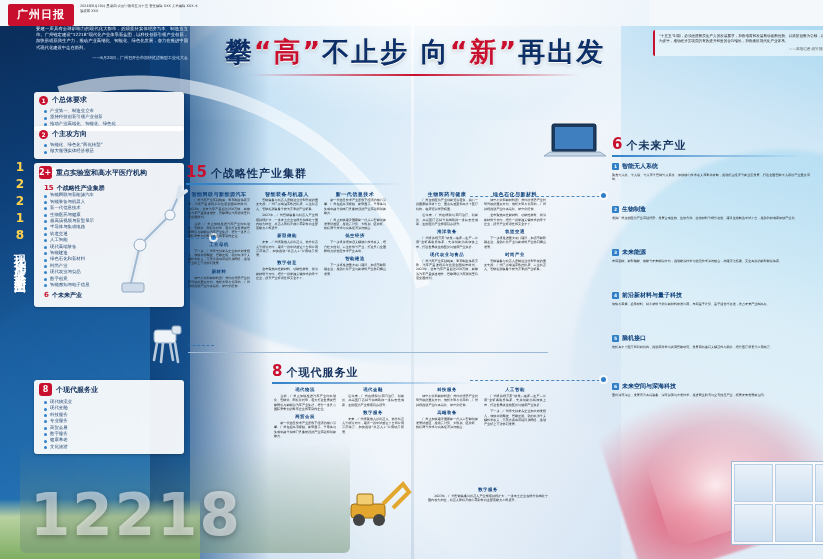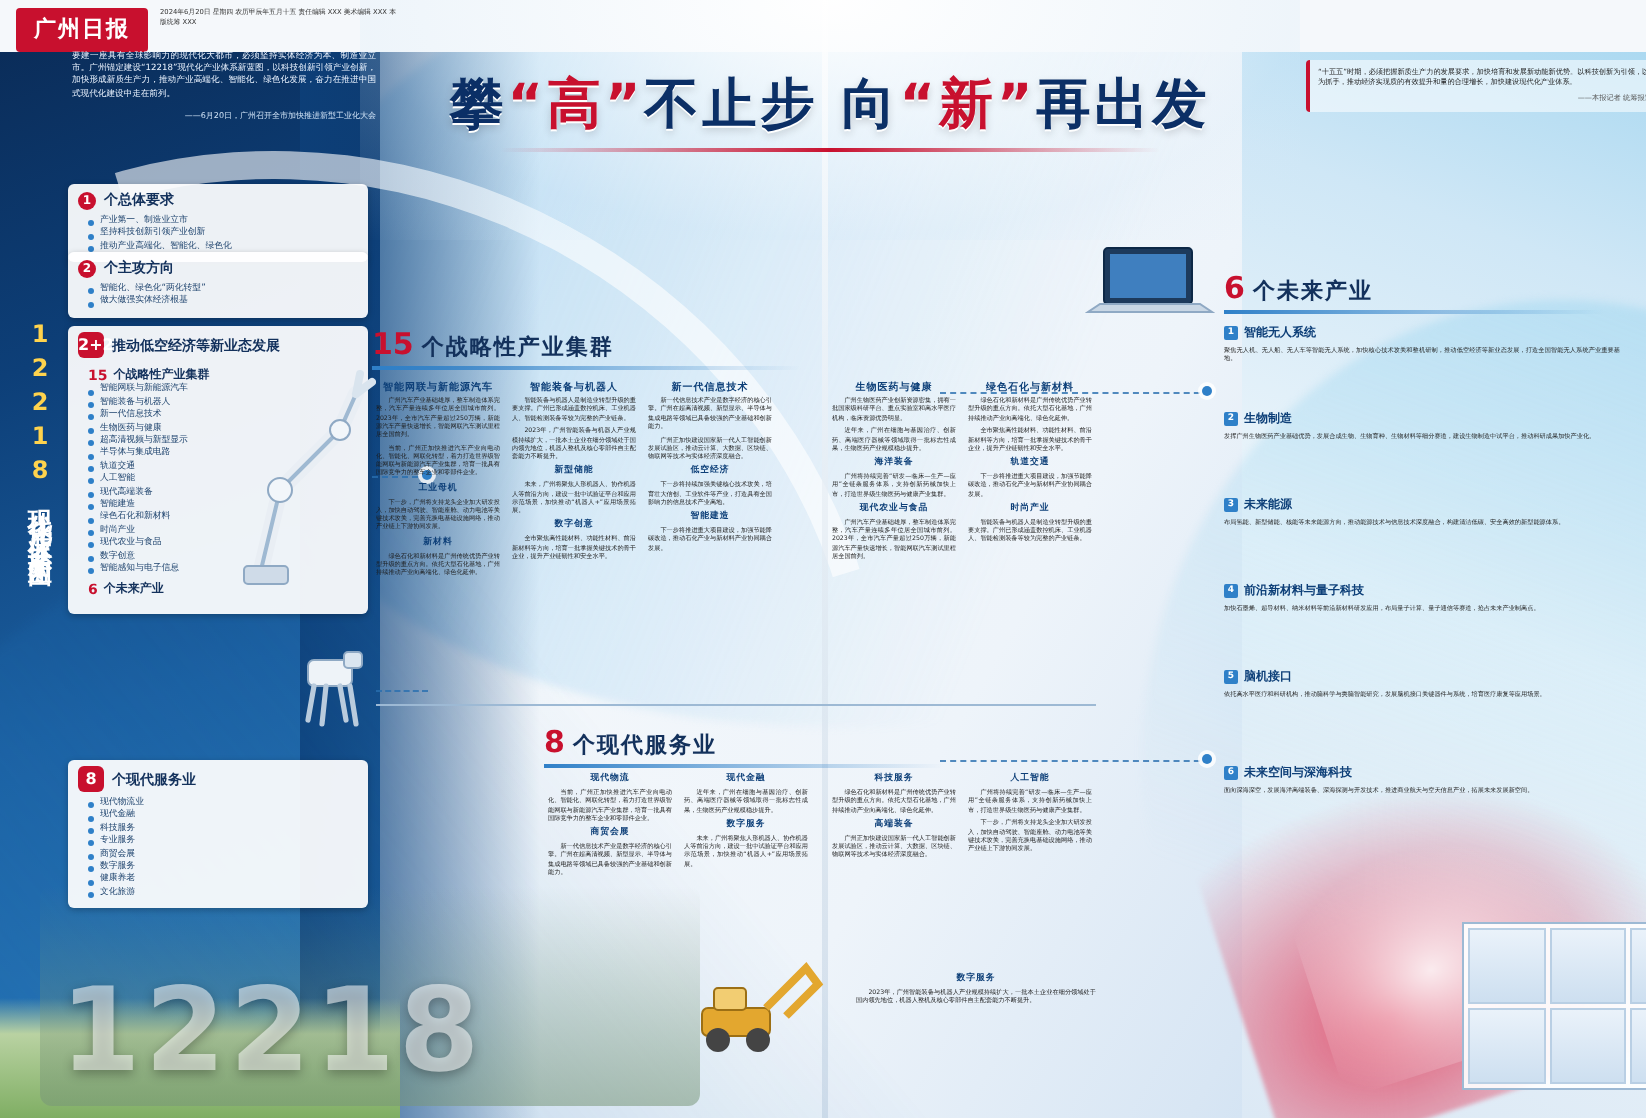--- a/index.html
+++ b/index.html
@@ -173,21 +173,21 @@
     </div>
     <div class="nc-body">
       <div class="li">智能化、绿色化“两化转型”</div>
       <div class="li">做大做强实体经济根基</div>
     </div>
   </div>
 
   <div class="abs navcard" style="top:163px;padding-bottom:4px;">
     <div class="nc-head">
       <span class="nc-num big">2+2+1</span>
-      <span class="nc-title">推动低空经济等新业态发展</span>
+      <span class="nc-title">重点实验室和高水平医疗机构</span>
     </div>
     <div class="nc-body">
       <div class="sub-head">
         <span class="sub-num">15</span>
         <span class="sub-txt">个战略性产业集群</span>
       </div>
       <div class="li">智能网联与新能源汽车</div>
       <div class="li">智能装备与机器人</div>
       <div class="li">新一代信息技术</div>
       <div class="li">生物医药与健康</div>

